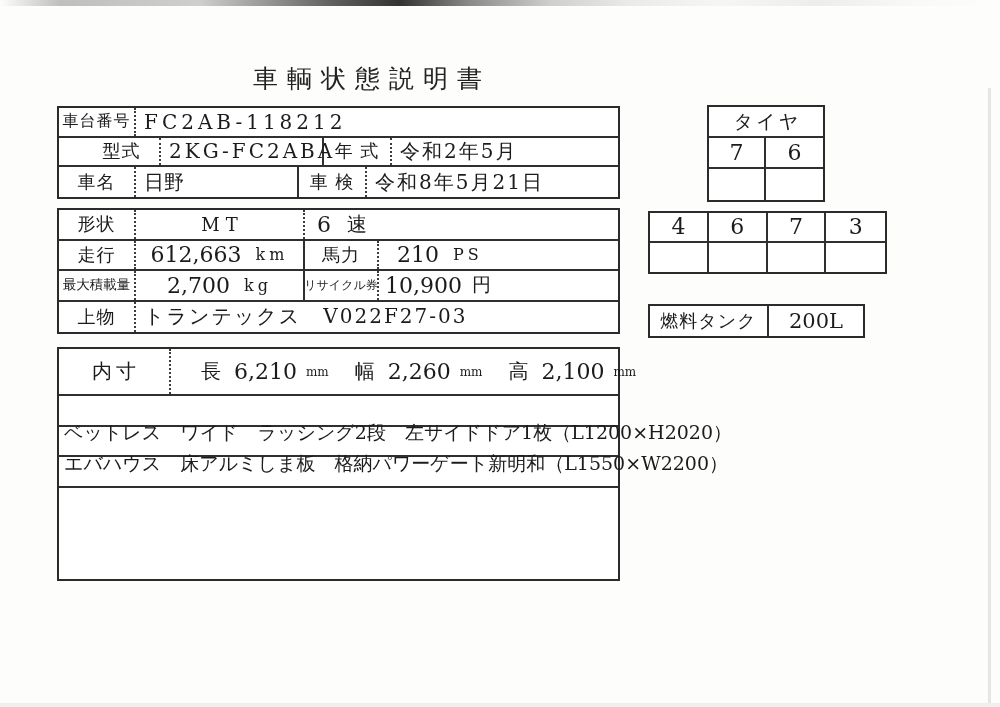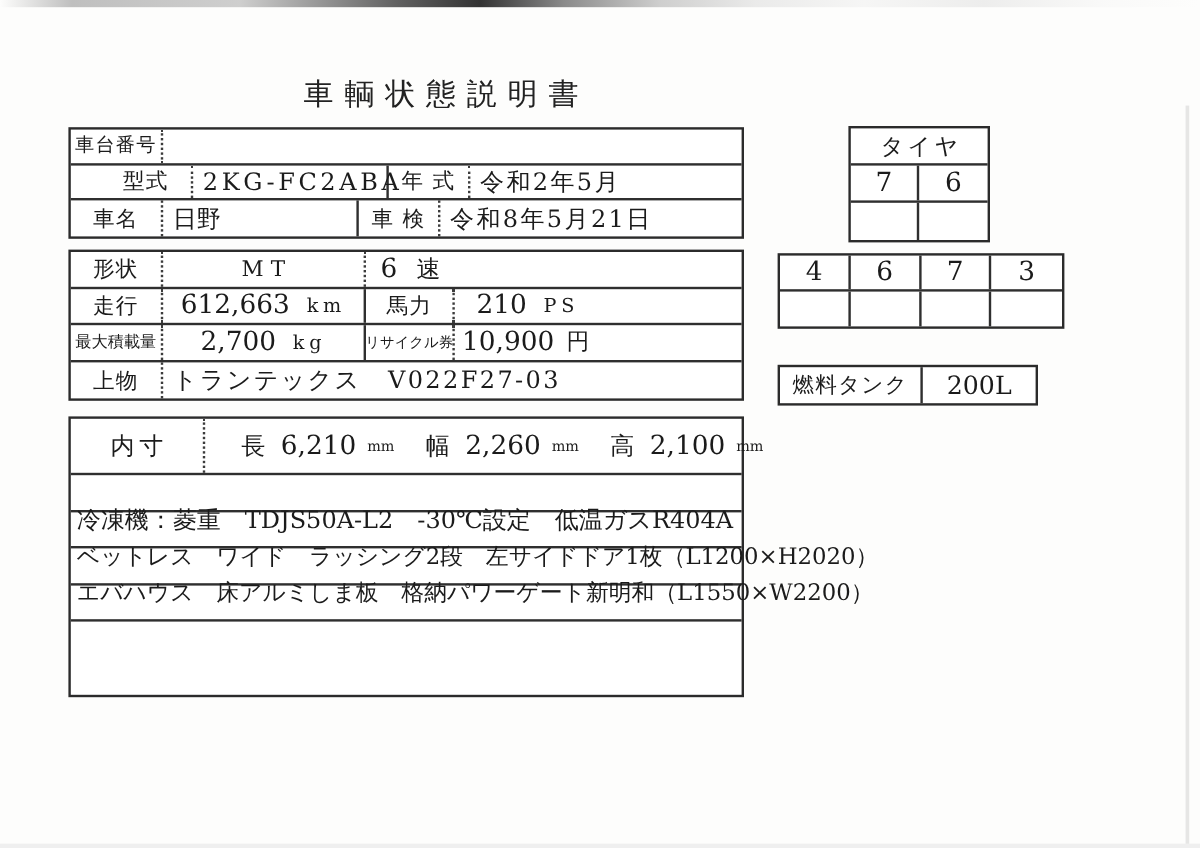--- a/index.html
+++ b/index.html
@@ -63,20 +63,21 @@
 
   <div class="scan-top"></div>
   <div class="scan-right"></div>
   <div class="scan-bottom"></div>
 
   <div class="title">車輌状態説明書</div>
 
   <div class="tbl" style="left:57px;top:106px;width:563px;height:93px;grid-template-rows:repeat(3,1fr);">
     <div class="row" style="grid-template-columns:77px 1fr;">
       <div class="cell lab dotr" style="font-size:16px;">車台番号</div>
+      <div class="cell val ls4">FC2AB-118212</div>
     </div>
     <div class="row" style="grid-template-columns:77px 163px 68px 1fr;padding-left:25px;">
       <div class="cell lab dotr">型式</div>
       <div class="cell val ls3 solr">2KG-FC2ABA</div>
       <div class="cell lab dotr">年 式</div>
       <div class="cell val ls2">令和2年5月</div>
     </div>
     <div class="row" style="grid-template-columns:77px 163px 68px 1fr;">
       <div class="cell lab dotr">車名</div>
       <div class="cell val solr">日野</div>
@@ -139,23 +140,20 @@
           <span class="unit-sm">mm</span>
         </span>
         <span class="dim-group">
           <span class="dim-kanji">高</span>
           <span class="dim-num">2,100</span>
           <span class="unit-sm">mm</span>
         </span>
       </div>
     </div>
     <div class="row" style="grid-template-columns:1fr;">
-      <div class="cell eq eq1">冷凍機：菱重　TDJS50A-L2　-30℃設定　低温ガスR404A</div>
-    </div>
-    <div class="row" style="grid-template-columns:1fr;">
       <div class="cell eq">ベットレス　ワイド　ラッシング2段　左サイドドア1枚（L1200×H2020）</div>
     </div>
     <div class="row" style="grid-template-columns:1fr;">
       <div class="cell eq">エバハウス　床アルミしま板　格納パワーゲート新明和（L1550×W2200）</div>
     </div>
     <div class="row" style="grid-template-columns:1fr;">
       <div class="cell"></div>
     </div>
     <div class="row" style="grid-template-columns:1fr;">
       <div class="cell"></div>

